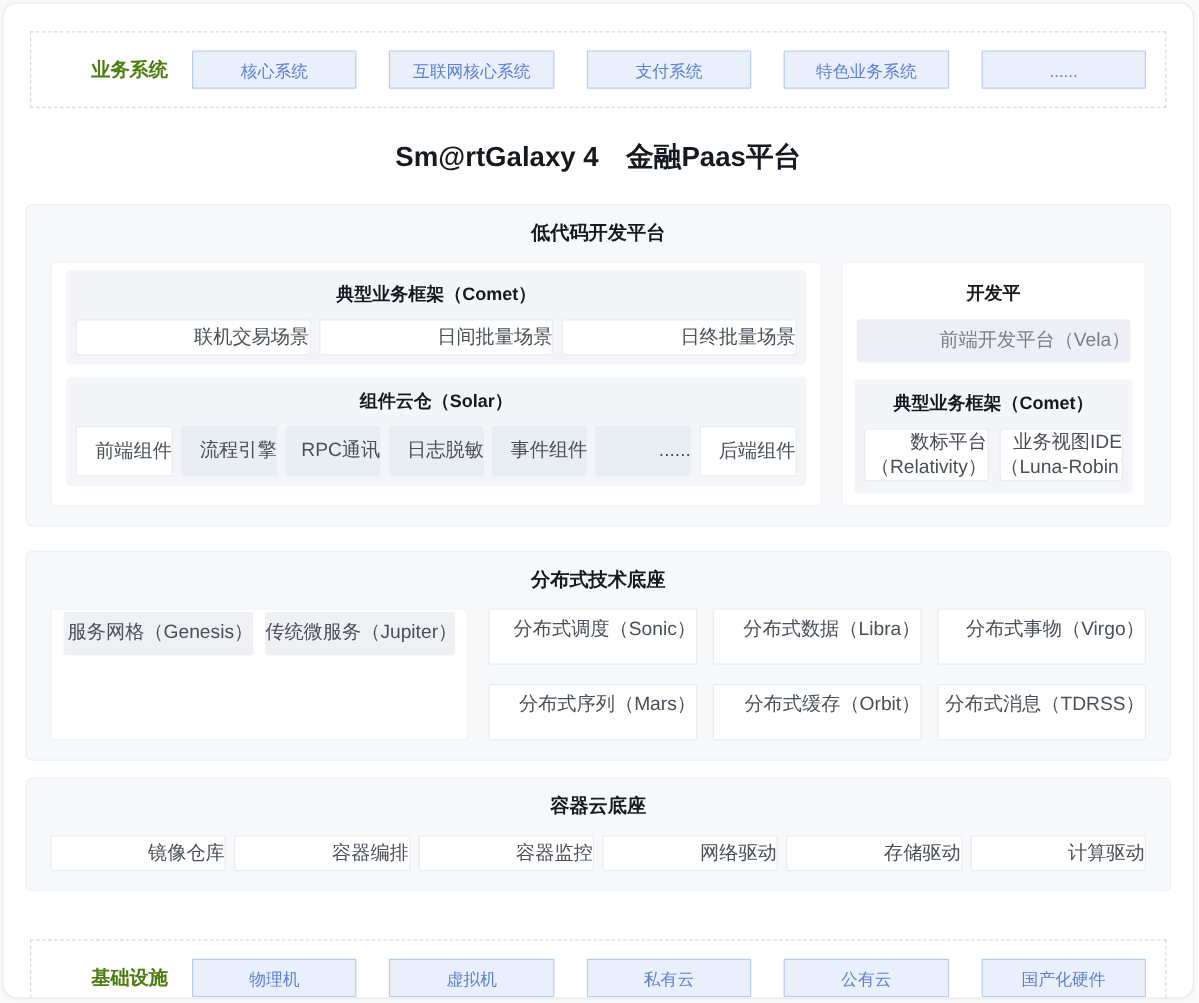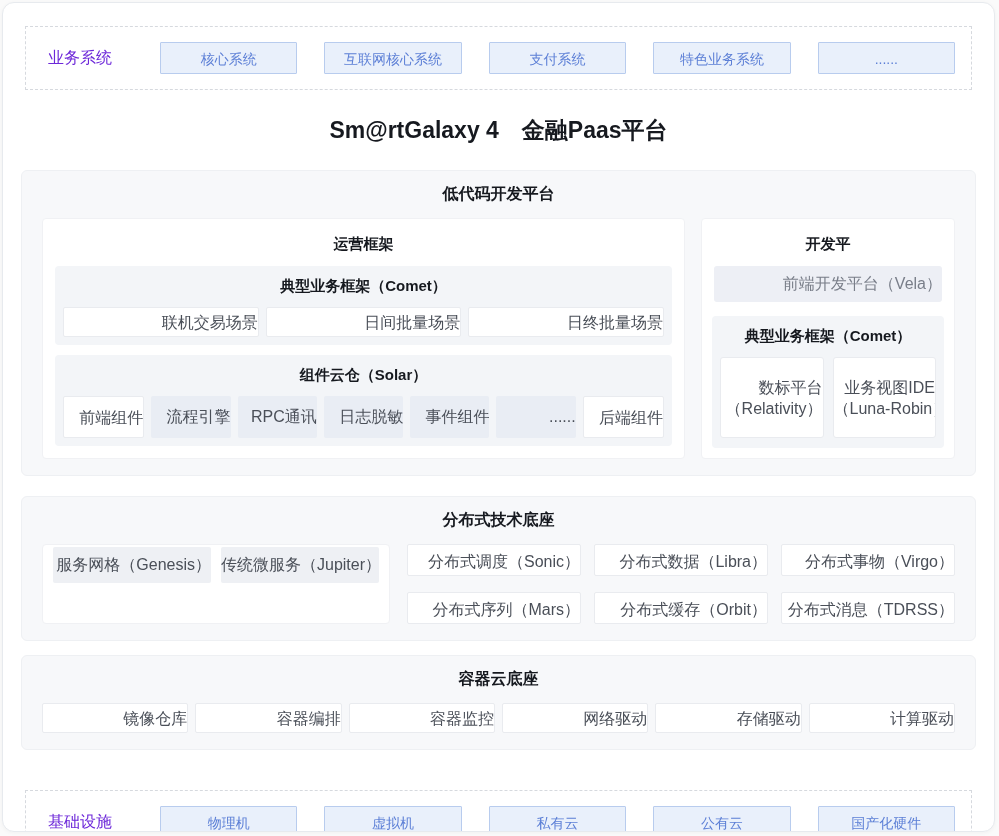--- a/index.html
+++ b/index.html
@@ -1,20 +1,20 @@
 <!DOCTYPE html>
 <html><head>
 <meta charset="utf-8">
 <style>
   html,body{margin:0;padding:0;background:#fafafa;}
   body{width:999px;height:836px;position:relative;font-family:"Liberation Sans","DejaVu Sans",sans-serif;-webkit-font-smoothing:antialiased;}
   .page{position:absolute;left:2px;top:2px;width:993px;height:830px;background:#ffffff;border:1px solid #e7eaee;border-radius:12px;box-sizing:border-box;overflow:hidden;box-shadow:0 1px 4px rgba(0,0,0,0.04);}
   
   .dashed-box{margin:23px 22px 0;border:1px dashed #d6d9de;height:64px;display:flex;align-items:center;padding:0 16px;box-sizing:border-box;gap:20px;background:#fff;}
-  .bar-label{font-size:16px;font-weight:normal;color:#6d28d9;flex:none;width:92px;padding-left:6px;}
+  .bar-label{font-size:16px;font-weight:bold;color:#4d7c0f;flex:none;width:92px;padding-left:6px;text-align:right;}
   .bar-items{flex:1;display:flex;gap:27px;border-radius:11px;}
   .btn-blue{flex:1;height:32px;line-height:32px;text-align:center;background:#e9f0fb;border:1px solid #b8ccee;color:#5c7fd6;font-size:14px;border-radius:1px;box-sizing:border-box;white-space:nowrap;overflow:hidden;cursor:pointer;}
   
   .main-title{margin-top:25px;text-align:center;font-size:23px;font-weight:bold;color:#16191f;}
   
   .section{margin:24px 18px 0;background:#f7f8fa;border:1px solid #eef0f3;border-radius:6px;padding:13px 20px 16px;box-sizing:border-box;}
   .section-title{text-align:center;font-weight:bold;font-size:16px;color:#16191f;margin-bottom:13px;}
   
   .cards-row{display:flex;gap:16px;align-items:stretch;}
   .card{background:#ffffff;border:1px solid #f0f1f4;border-radius:4px;box-sizing:border-box;}
@@ -32,21 +32,21 @@
   .panel-tall .chip-row{flex:1;gap:9px;padding-bottom:2px;}
   .chip.two-line{height:auto;line-height:21px;display:flex;flex-direction:column;justify-content:center;border-radius:3px;}
   .chip.two-line span{display:block;}
   
   .dist-row{display:flex;gap:17px;align-items:stretch;}
   .card-dual{width:348px;flex:none;padding:2px 10px 11px;}
   .card-dual .card-title{padding:8px 0 10px;}
   .card-dual .chip-row{gap:10px;}
   .chip.gray{background:#eef0f4;border:none;height:36px;line-height:36px;}
   .dist-grid{flex:1;display:grid;grid-template-columns:repeat(3,1fr);gap:16px 13px;align-content:center;}
-  .dist-grid .chip{height:32px;line-height:33px;flex:none;}
+  .dist-grid .chip{height:47px;line-height:33px;flex:none;}
   
   .container-row{display:flex;gap:7px;}
   .dashed-bottom{margin-top:40px;}
 </style>
 </head>
 <body>
 
 <div class="page">
 
   <div class="dashed-box">
@@ -60,21 +60,20 @@
     </div>
   </div>
 
   <div class="main-title">Sm@rtGalaxy 4　金融Paas平台</div>
 
   <div class="section">
     <div class="section-title">低代码开发平台</div>
     <div class="cards-row">
 
       <div class="card card-left">
-        <div class="card-title">运营框架</div>
 
         <div class="panel">
           <div class="panel-title">典型业务框架（Comet）</div>
           <div class="chip-row">
             <div class="chip">联机交易场景</div>
             <div class="chip">日间批量场景</div>
             <div class="chip">日终批量场景</div>
           </div>
         </div>
 

